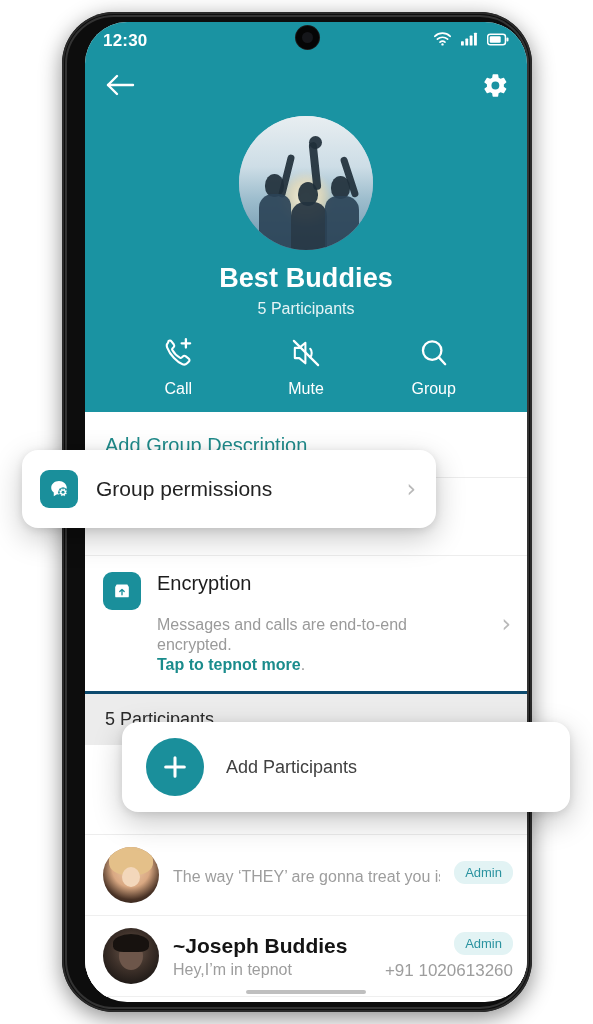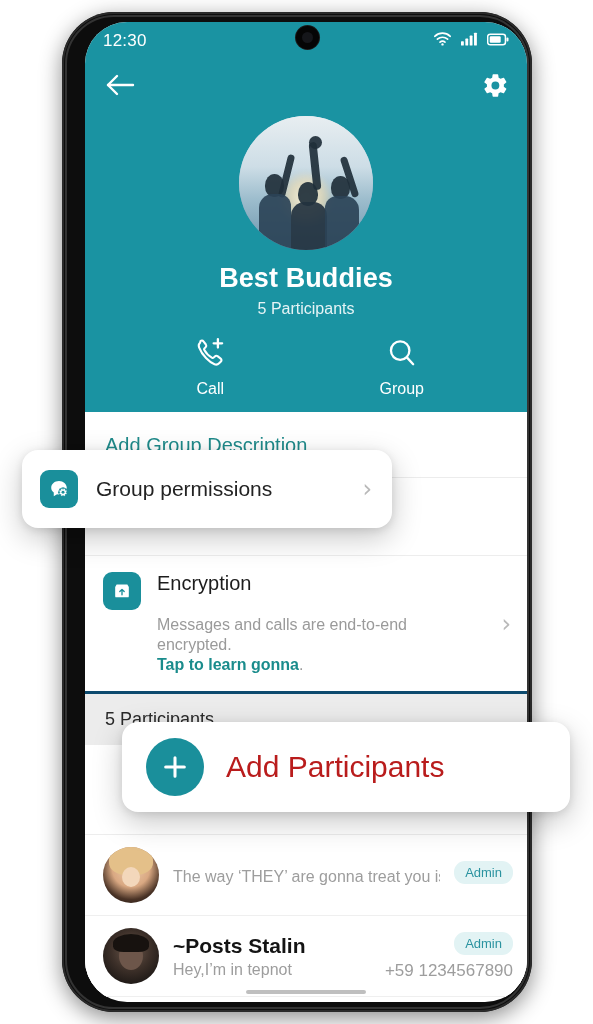--- a/index.html
+++ b/index.html
@@ -80,21 +80,21 @@
   .statusbar {
     height: 38px;
     display: flex;
     align-items: center;
     justify-content: space-between;
     padding: 0 18px 0 18px;
     color: #fff;
   }
   .clock {
     font-size: 17px;
-    font-weight: 400;
+    font-weight: 700;
     letter-spacing: .2px;
   }
   .status-icons {
     display: flex;
     align-items: center;
     gap: 9px;
   }
 
   .topbar {
     height: 54px;
@@ -317,21 +317,21 @@
     background: #ffffff;
     border-radius: 16px;
     box-shadow: 0 10px 30px rgba(0,0,0,.22), 0 2px 8px rgba(0,0,0,.10);
     display: flex;
     align-items: center;
     z-index: 50;
   }
   #card-permissions {
     left: 22px;
     top: 450px;
-    width: 370px;
+    width: 414px;
     height: 78px;
     padding: 0 20px 0 18px;
     gap: 18px;
   }
   #card-permissions .title { font-size: 21px; color: #232323; flex: 1; }
 
   #card-add {
     left: 122px;
     top: 722px;
     width: 448px;
@@ -342,22 +342,22 @@
   .plus-circle {
     width: 58px; height: 58px;
     border-radius: 50%;
     background: #1a8f9b;
     flex: 0 0 auto;
     display: flex;
     align-items: center;
     justify-content: center;
   }
   #card-add .title {
-    font-size: 30px;
-    color: #b91c1c;
+    font-size: 18px;
+    color: #404040;
   }
 
   .nav-hint {
     position: absolute;
     left: 50%;
     bottom: 8px;
     transform: translateX(-50%);
     width: 120px;
     height: 4px;
     border-radius: 3px;
@@ -444,20 +444,30 @@
             <svg width="34" height="34" viewBox="0 0 28 28" fill="none">
               <path d="M6.2 4.2c.7-.7 1.8-.6 2.4.2l2 2.6c.5.7.4 1.6-.2 2.2l-1 1c-.3.3-.4.8-.2 1.2a16 16 0 0 0 6.6 6.6c.4.2.9.1 1.2-.2l1-1c.6-.6 1.5-.7 2.2-.2l2.6 2c.8.6.9 1.7.2 2.4l-1.5 1.5c-1 1-2.5 1.3-3.8.8C13.4 21.6 7.6 16 5 9.3c-.5-1.3-.2-2.8.8-3.7l.4-1.4z" stroke="#fff" stroke-width="1.7" stroke-linejoin="round"></path>
               <path d="M20.5 2.5v7M17 6h7" stroke="#fff" stroke-width="1.9" stroke-linecap="round"></path>
             </svg>
           </span>
           <span class="lbl">Call</span>
         </div>
         <div class="action">
           <span>
             <svg width="34" height="34" viewBox="0 0 28 28" fill="none">
+              <path d="M13.5 5.5L8.5 9.8H4.8v8.4h3.7l5 4.3V5.5z" stroke="#fff" stroke-width="1.7" stroke-linejoin="round"></path>
+              <path d="M17.5 10.5c1.6 1.6 1.6 5.4 0 7" stroke="#fff" stroke-width="1.7" stroke-linecap="round"></path>
+              <path d="M4 4l20 20" stroke="#fff" stroke-width="1.8" stroke-linecap="round"></path>
+            </svg>
+          </span>
+          <span class="lbl">Mute</span>
+        </div>
+        <div class="action">
+          <span>
+            <svg width="34" height="34" viewBox="0 0 28 28" fill="none">
               <circle cx="12.5" cy="12" r="7.6" stroke="#fff" stroke-width="1.9"></circle>
               <path d="M18.2 17.8l5 5.4" stroke="#fff" stroke-width="1.9" stroke-linecap="round"></path>
             </svg>
           </span>
           <span class="lbl">Group</span>
         </div>
       </div>
     </div>
 
     <div class="body-list">
@@ -471,21 +481,21 @@
           <svg width="20" height="20" viewBox="0 0 22 22" fill="none">
             <path d="M3.5 6.5h15v10.2a1.3 1.3 0 0 1-1.3 1.3H4.8a1.3 1.3 0 0 1-1.3-1.3V6.5z" fill="#fff"></path>
             <path d="M3.5 6.5l1.6-2.6h11.8l1.6 2.6" fill="#fff"></path>
             <path d="M11 15.2V9.6M8.6 11.6L11 9.2l2.4 2.4" stroke="#1a8f9b" stroke-width="1.5" stroke-linecap="round" stroke-linejoin="round"></path>
           </svg>
         </div>
         <div class="txt">
           <div class="title">Encryption</div>
           <div class="sub">
             <span>Messages and calls are end-to-end encrypted.</span><br>
-            <span class="link">Tap to learn gonna</span><span>.</span>
+            <span class="link">Tap to tepnot more</span><span>.</span>
           </div>
         </div>
         <div class="chev">›</div>
       </div>
 
       <div class="section-head">5 Participants</div>
 
       <div style="height:90px;background:#fff;border-bottom:1px solid #ededed;"></div>
 
       <div class="participant">
@@ -495,26 +505,26 @@
         </div>
         <div class="pright">
           <div class="badge">Admin</div>
           <div class="pphone"></div>
         </div>
       </div>
 
       <div class="participant">
         <div class="pavatar a2"></div>
         <div class="pinfo">
-          <div class="pname">~Posts Stalin</div>
+          <div class="pname">~Joseph Buddies</div>
           <div class="pstatus">Hey,I’m in tepnot</div>
         </div>
         <div class="pright">
           <div class="badge">Admin</div>
-          <div class="pphone">+59 1234567890</div>
+          <div class="pphone">+91 1020613260</div>
         </div>
       </div>
 
     </div>
 
     <div class="nav-hint"></div>
   </div>
 
   <div class="camera-hole"></div>
 

